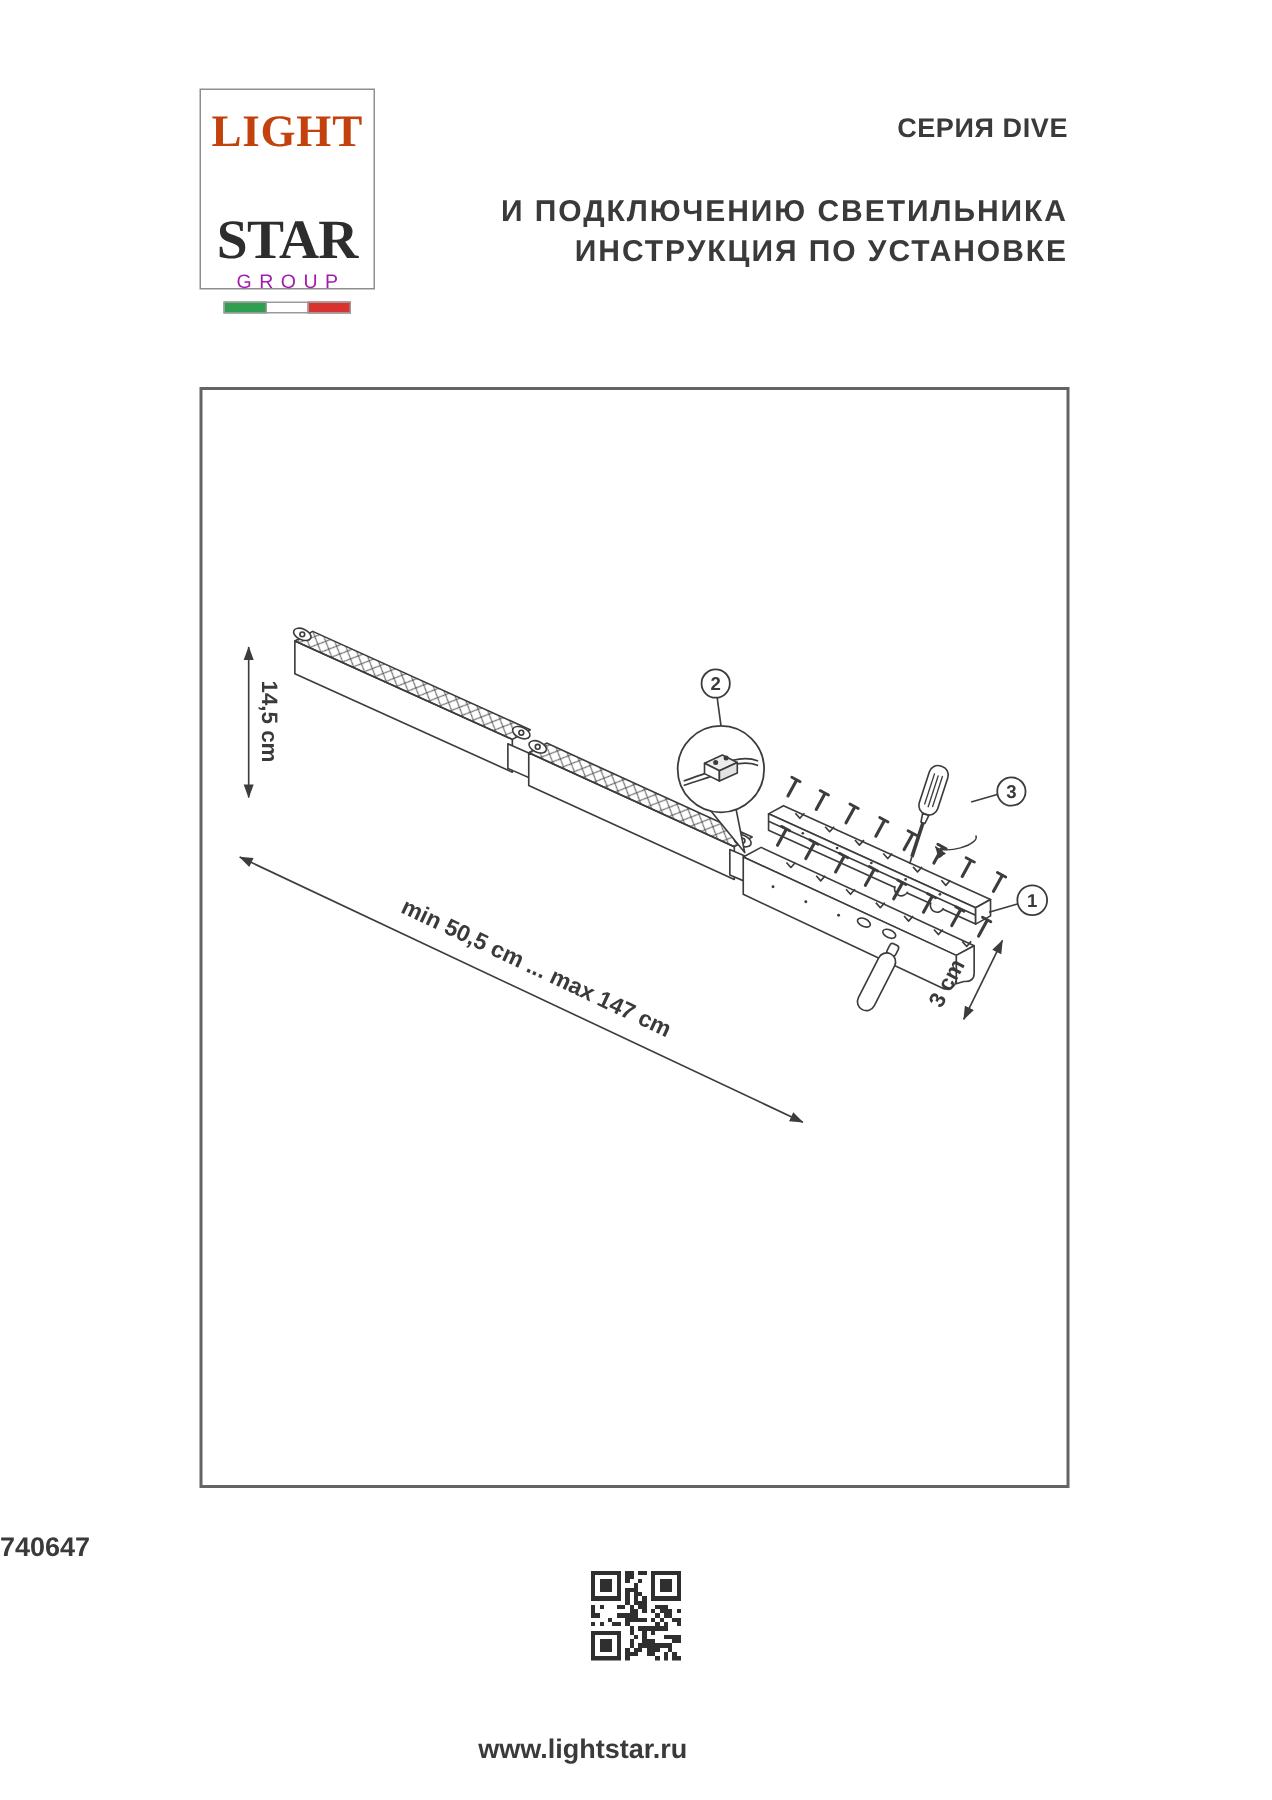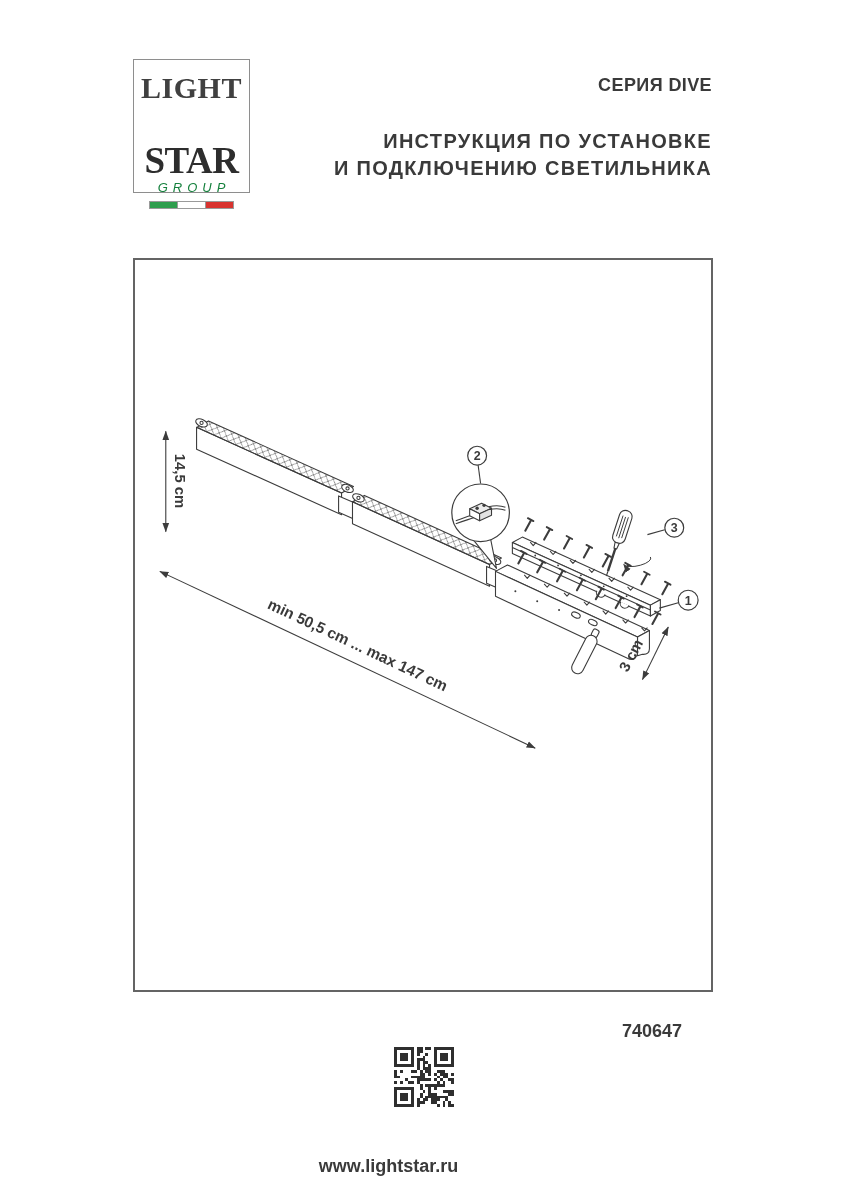--- a/index.html
+++ b/index.html
@@ -2,38 +2,38 @@
 <html><head>
 <meta charset="utf-8">
 <style>
   html,body{margin:0;padding:0;background:#fff;}
   .page{position:relative;width:848px;height:1200px;background:#fff;overflow:hidden;
         font-family:"Liberation Sans",sans-serif;color:#3a3a3a;}
   
   .logo-box{position:absolute;left:133px;top:59px;width:117px;height:134px;
             border:1px solid #8e8e8e;box-sizing:border-box;text-align:center;background:#fff;}
   .logo-light{margin-top:15px;font-family:"Liberation Serif",serif;font-weight:bold;
-              font-size:30px;line-height:26px;color:#404040;letter-spacing:0.5px;}
+              font-size:30px;line-height:26px;color:#c2410c;letter-spacing:0.5px;}
   .logo-star{font-family:"Liberation Serif",serif;font-weight:bold;font-size:37px;
              line-height:32px;color:#2d2d2d;letter-spacing:-0.5px;margin-top:44px;}
-  .logo-group{margin-top:3px;font-size:13px;letter-spacing:5px;color:#15803d;padding-left:5px;font-style:italic;}
+  .logo-group{margin-top:3px;font-size:13px;letter-spacing:5px;color:#a21caf;padding-left:5px;}
   .flag{display:flex;width:86px;height:8px;margin:6px auto 0;box-sizing:border-box;}
   .flag span{flex:1;border:1px solid #9a9a9a;box-sizing:border-box;}
   .flag .w{border-left:none;border-right:none;}
   
   .header-block{position:absolute;right:136px;top:72px;text-align:right;}
   .hdr-line{font-size:18px;font-weight:bold;line-height:26px;letter-spacing:0.4px;}
   .title-block{margin-top:30px;}
   .title-line{font-size:20px;font-weight:bold;line-height:27px;letter-spacing:1.3px;}
   
   .drawing-box{position:absolute;left:133px;top:258px;width:580px;height:734px;
                border:2px solid #646464;box-sizing:border-box;background:#fff;}
   .drawing{width:100%;height:100%;display:block;}
   
-  .footer-article{position:absolute;top:1021px;left:0;width:682px;text-align:right;
+  .footer-article{position:absolute;top:1021px;left:0;width:682px;text-align:left;
                   font-size:18px;font-weight:bold;}
   .qr-wrap{position:absolute;left:394px;top:1047px;width:60px;height:60px;}
   .qr-wrap svg{width:60px;height:60px;display:block;}
   .website{position:absolute;top:1156px;left:0;width:777px;text-align:center;
            font-size:18px;font-weight:bold;}
 </style>
 </head>
 <body>
 
 <div class="page">
@@ -45,22 +45,22 @@
     <div class="flag">
       <span class="g" style="background:#2f9e4e"></span>
       <span class="w" style="background:#ffffff"></span>
       <span class="r" style="background:#d8332f"></span>
     </div>
   </div>
 
   <div class="header-block">
     <div class="hdr-line">СЕРИЯ DIVE</div>
     <div class="title-block">
+      <div class="title-line">И ПОДКЛЮЧЕНИЮ СВЕТИЛЬНИКА</div>
       <div class="title-line">ИНСТРУКЦИЯ ПО УСТАНОВКЕ</div>
-      <div class="title-line">И ПОДКЛЮЧЕНИЮ СВЕТИЛЬНИКА</div>
     </div>
   </div>
 
   <div class="drawing-box">
     <svg class="drawing" viewBox="0 0 580 734">
       <defs>
         <marker id="arr" viewBox="0 0 10 8" refX="9" refY="4" markerWidth="9" markerHeight="7" orient="auto-start-reverse">
           <path d="M0,0.5 L9.5,4 L0,7.5 Z" fill="#3c3c3c"></path>
         </marker>
         <pattern id="xh" width="8" height="8" patternUnits="userSpaceOnUse" patternTransform="rotate(24)">

